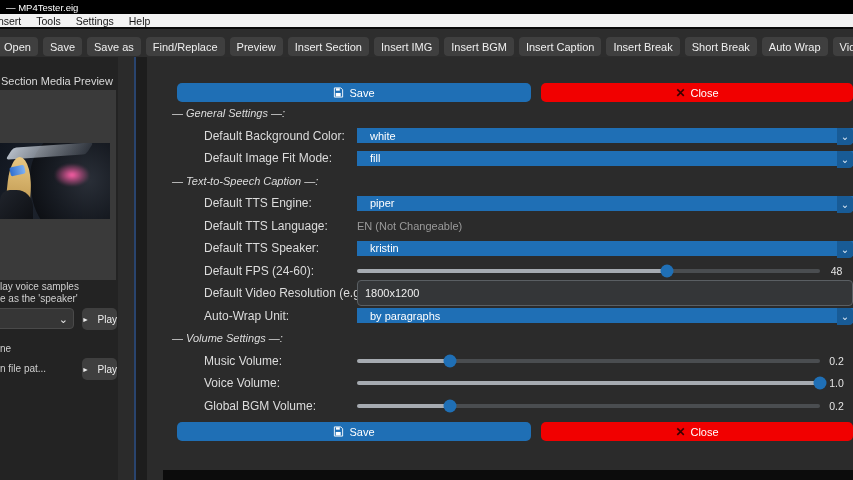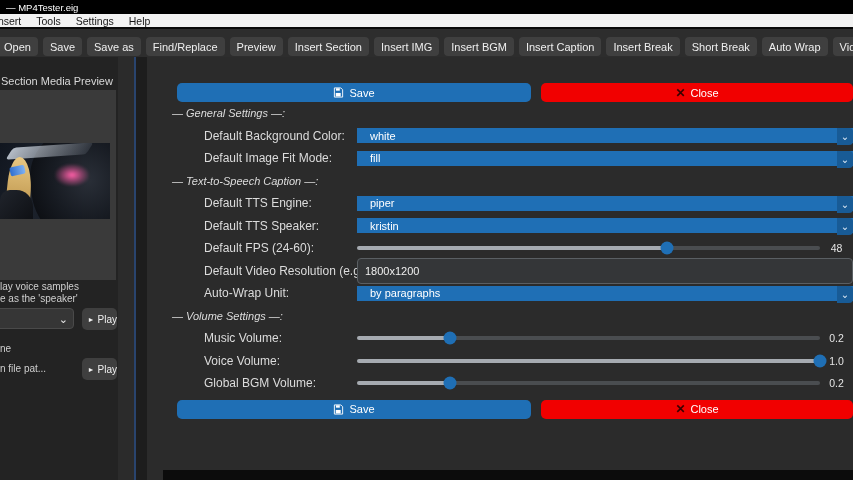--- a/index.html
+++ b/index.html
@@ -45,21 +45,21 @@
     border-radius:2px; }
   .art-body { position:absolute; left:0; top:62%; width:30%; height:45%;
     background:linear-gradient(135deg,#20242c,#0d0f13); border-radius:30% 50% 0 0; }
   .sb-note { position:absolute; left:0; font-size:10px; color:#cfcfcf; white-space:nowrap; }
   .sb-select { position:absolute; top:251px; left:-8px; width:82px; height:21px;
     background:#363636; border:1px solid #4a4a4a; border-radius:4px; display:flex;
     align-items:center; justify-content:flex-end; padding-right:5px; cursor:pointer; }
   .sb-select .chev { color:#e8e8e8; font-size:11px; line-height:10px; }
   .sb-play { position:absolute; left:82px; width:35px; height:22px; background:#3f3f3f;
     border:none; border-radius:5px; color:#efefef; font-size:10px; font-family:inherit;
-    display:flex; align-items:center; justify-content:flex-end; gap:3px; cursor:pointer; }
+    display:flex; align-items:center; justify-content:space-between; gap:3px; cursor:pointer; }
   .sb-play .tri { font-size:7px; }
 
   
   .divider { width:13px; background:#1d1d1d; border-left:2px solid #29446e;
     flex:none; }
 
   
   .main { position:relative; flex:1; background:#2b2b2b; height:100%;
     padding:26px 0 0 9px; overflow:hidden; }
   .btnrow { display:flex; margin-left:5px; height:19px; }
@@ -213,20 +213,26 @@
       <div class="row">
         <span class="lbl">Default TTS Engine:</span>
         <div class="ctl">
           <div class="ddown">
             <span>piper</span>
             <span class="chevbox">⌄</span>
           </div>
         </div>
       </div>
 
+      <div class="row">
+        <span class="lbl">Default TTS Language:</span>
+        <div class="ctl">
+          <span class="gray-val">EN (Not Changeable)</span>
+        </div>
+      </div>
 
       <div class="row">
         <span class="lbl">Default TTS Speaker:</span>
         <div class="ctl">
           <div class="ddown">
             <span>kristin</span>
             <span class="chevbox">⌄</span>
           </div>
         </div>
       </div>

